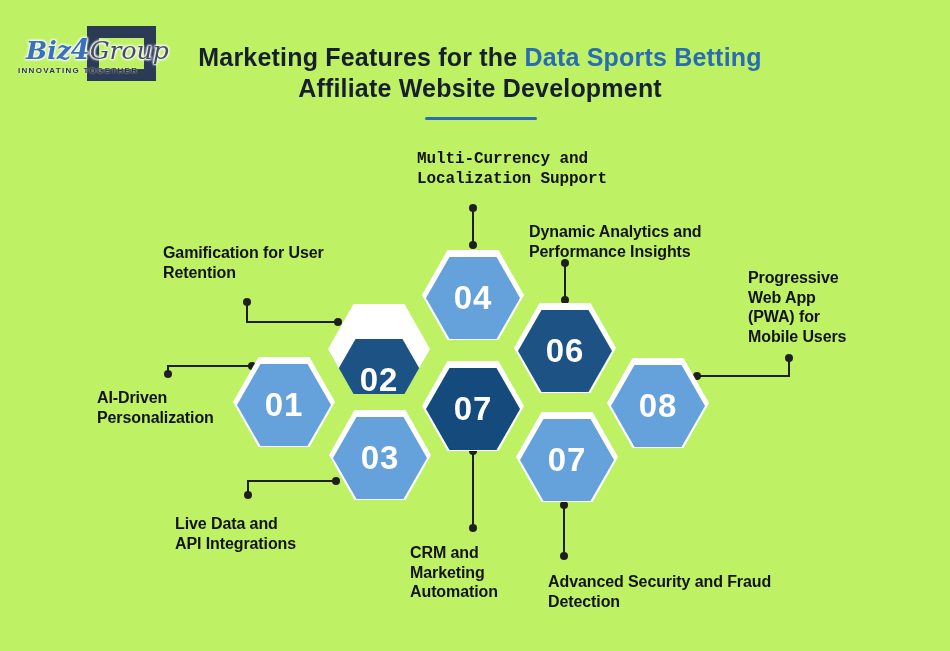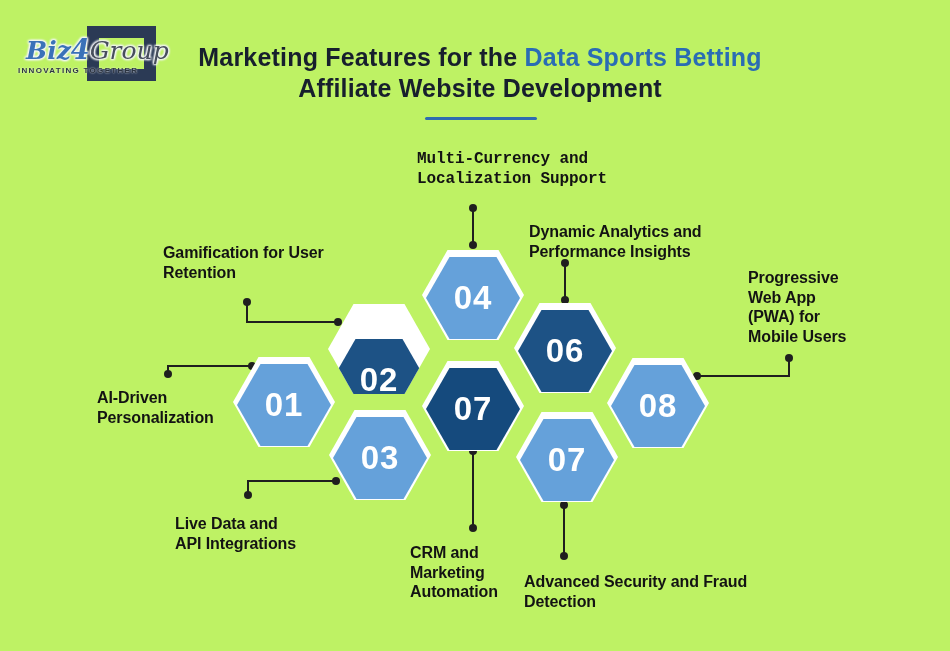--- a/index.html
+++ b/index.html
@@ -230,20 +230,20 @@
 Retention</div>
   <div class="feature-label" style="left: 175px; top: 514px; color: rgb(19, 19, 19);">Live Data and
 API Integrations</div>
   <div class="feature-label" style="left: 417px; top: 150px; color: rgb(19, 19, 19); font-family: Liberation Mono, monospace;">Multi-Currency and
 Localization Support</div>
   <div class="feature-label" style="left: 410px; top: 543px; color: rgb(19, 19, 19);">CRM and
 Marketing
 Automation</div>
   <div class="feature-label" style="left: 529px; top: 222px; color: rgb(19, 19, 19);">Dynamic Analytics and
 Performance Insights</div>
-  <div class="feature-label" style="left: 524px; top: 572px; color: rgb(19, 19, 19);">Advanced Security and Fraud
+  <div class="feature-label" style="left: 548px; top: 572px; color: rgb(19, 19, 19);">Advanced Security and Fraud
 Detection</div>
   <div class="feature-label" style="left: 748px; top: 268px; color: rgb(19, 19, 19);">Progressive
 Web App
 (PWA) for
 Mobile Users</div>
 
 </div>
 
 </body></html>

